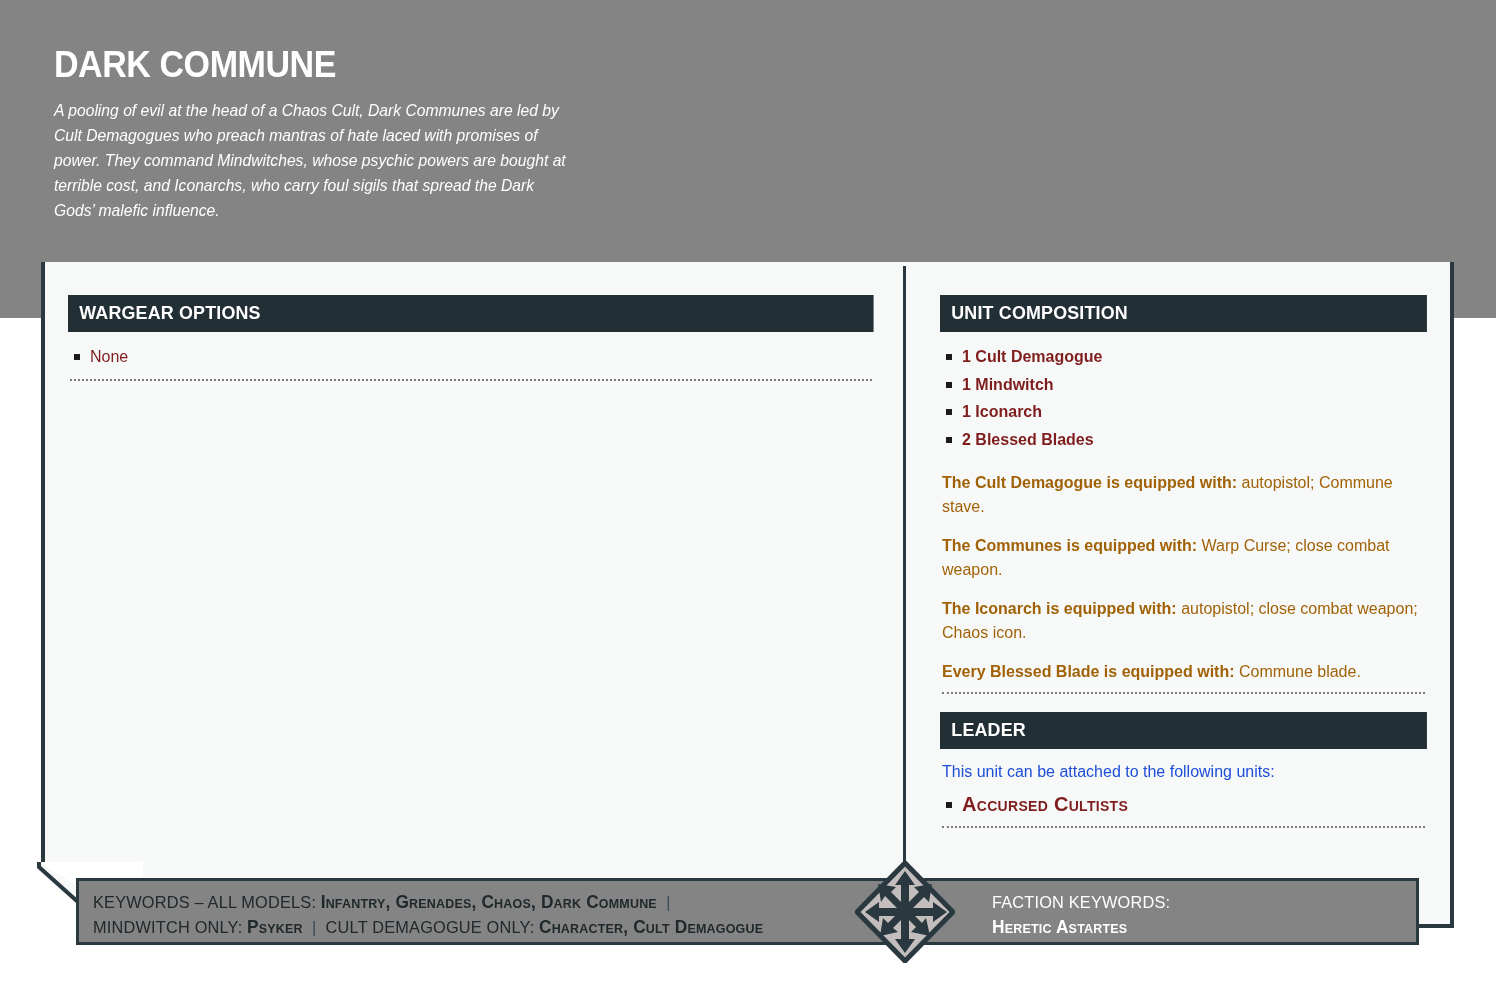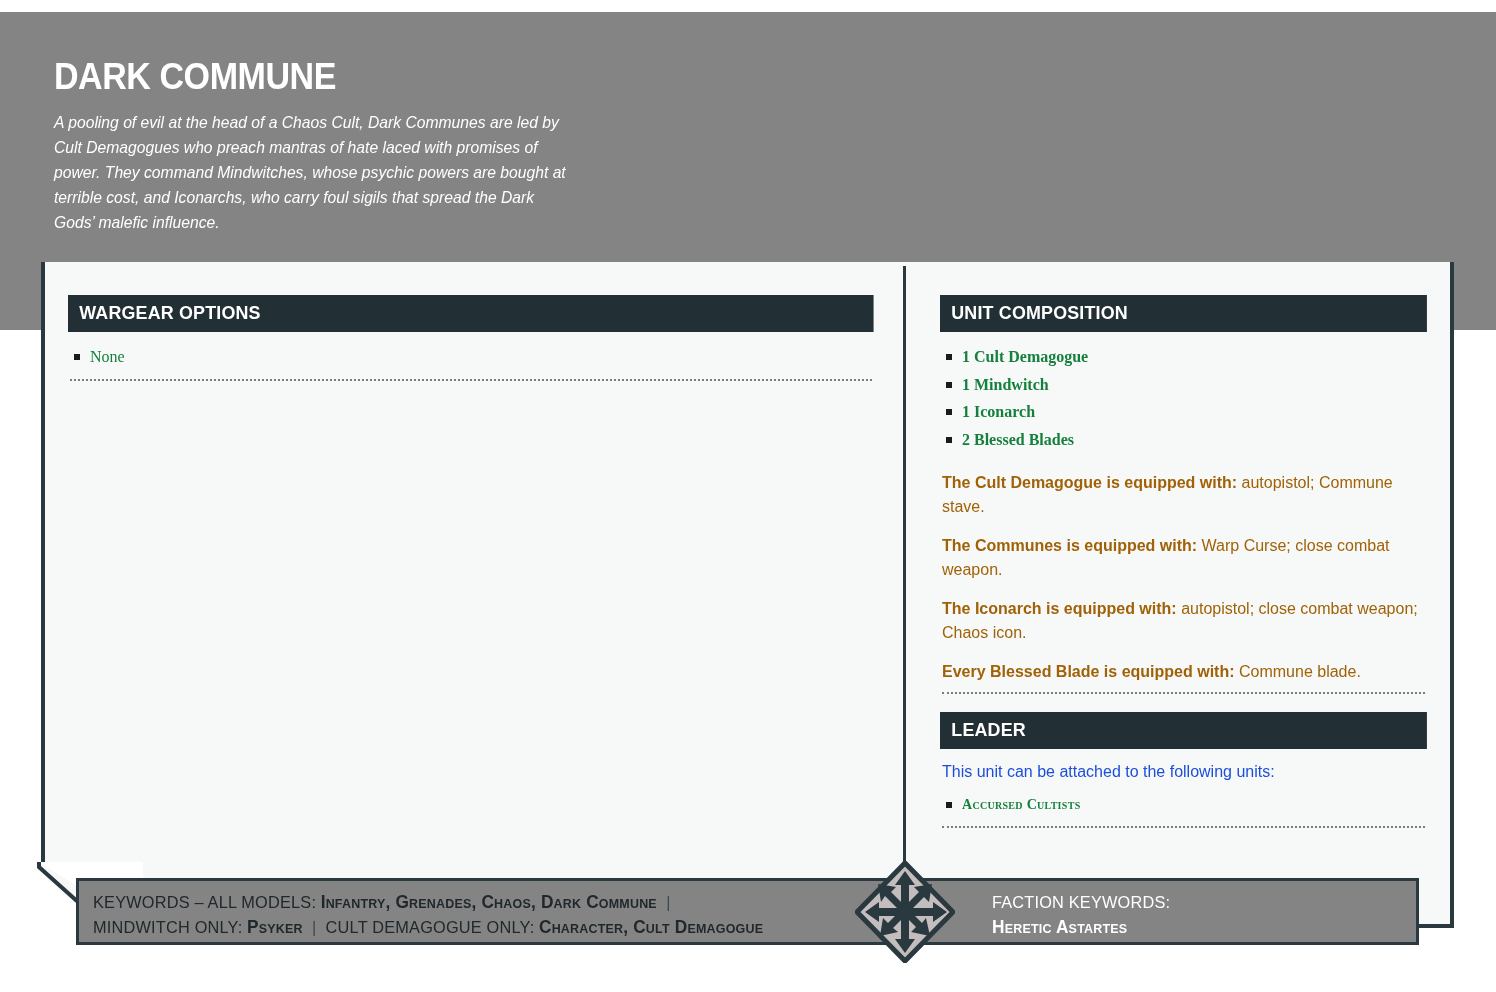--- a/index.html
+++ b/index.html
@@ -12,21 +12,21 @@
     background: #ffffff;
     font-family: "Liberation Sans", sans-serif;
     position: relative;
     overflow: hidden;
   }
 
   
   .banner {
     position: absolute;
     left: 0;
-    top: 12px;
+    top: 0;
     width: 1496px;
     height: 318px;
     background: #848484;
   }
   .banner-title {
     position: absolute;
     left: 54px;
     top: 44px;
     font-size: 37px;
     font-weight: bold;
@@ -117,38 +117,37 @@
 
   ul.bullets {
     list-style: none;
     margin: 0;
     padding: 0;
   }
   ul.bullets li {
     position: relative;
     padding-left: 20px;
     font-size: 16px;
-    color: #15803d;
+    color: #7f1d1d;
     line-height: 27.5px;
-    font-family: Liberation Serif, serif;
   }
   ul.bullets li::before {
     content: "";
     position: absolute;
     left: 4px;
     top: 11px;
     width: 6px;
     height: 6px;
     background: #1b1b1b;
   }
   ul.bullets.bold li { font-weight: bold; }
   ul.bullets.smallcaps li {
     font-weight: bold;
     font-variant: small-caps;
-    font-size: 14px;
+    font-size: 20px;
     letter-spacing: 0.3px;
   }
 
   .dotted-rule {
     border-bottom: 2px dotted #7b7b7b;
     margin-top: 8px;
     height: 0;
   }
 
   p.equip {

